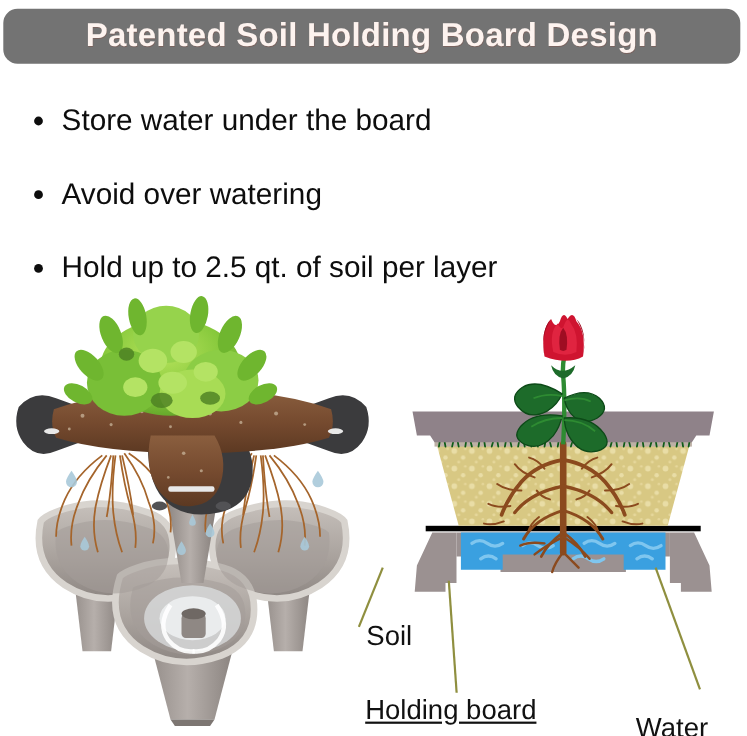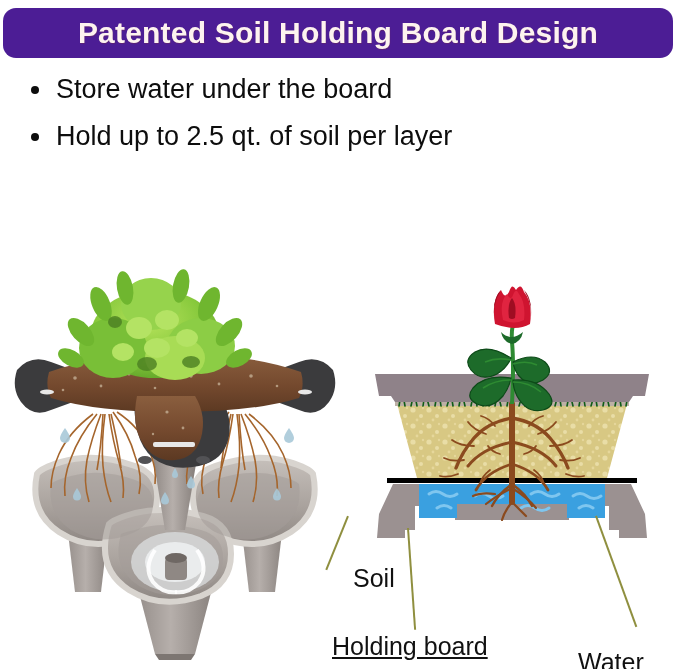--- a/index.html
+++ b/index.html
@@ -16,21 +16,21 @@
     -webkit-font-smoothing: antialiased;
   }
 
   
   #header-banner {
     position: absolute;
     left: 3px;
     top: 8px;
     width: 670px;
     height: 50px;
-    background: #4c1d95;
+    background: #737373;
     border-radius: 13px;
     box-sizing: border-box;
     display: flex;
     align-items: center;
     justify-content: center;
   }
   #header-title {
     color: #fdf3ef;
     font-size: 30px;
     font-weight: bold;
@@ -50,20 +50,21 @@
     padding: 0;
   }
   .feature-item {
     position: relative;
     height: 47px;
     line-height: 47px;
     padding-left: 56px;
     font-size: 27px;
     color: #0d0d0d;
     white-space: nowrap;
+    margin-top: 20px;
   }
   .feature-bullet {
     position: absolute;
     left: 31px;
     top: 50%;
     width: 8px;
     height: 8px;
     margin-top: -4px;
     border-radius: 50%;
     background: #0d0d0d;
@@ -110,20 +111,24 @@
 <body>
 
 <div id="header-banner">
   <div id="header-title">Patented Soil Holding Board Design</div>
 </div>
 
 <ul id="feature-list">
   <li class="feature-item">
     <span class="feature-bullet"></span>
     <span>Store water under the board</span>
+  </li>
+  <li class="feature-item">
+    <span class="feature-bullet"></span>
+    <span>Avoid over watering</span>
   </li>
   <li class="feature-item">
     <span class="feature-bullet"></span>
     <span>Hold up to 2.5 qt. of soil per layer</span>
   </li>
 </ul>
 
 <div id="figures">
 
   <div id="left-figure">
@@ -426,16 +431,16 @@
         <path d="M185 62 q4 -24 -6 -34 q10 16 6 34 Z" fill="#9e0d22"></path>
       </g>
     </svg>
 
     
     <div class="leader-line" style="left:2px; top:254px; width:1.6px; height:58px; transform: rotate(22deg); transform-origin: top center;"></div>
     <div class="leader-line" style="left:62px; top:266px; width:1.6px; height:102px; transform: rotate(-4deg); transform-origin: top center;"></div>
     <div class="leader-line" style="left:250px; top:254px; width:1.6px; height:118px; transform: rotate(-20deg); transform-origin: top center;"></div>
   </div>
 
-  <div class="diagram-label" style="left:333px; top:302px;margin-left:20px;">Soil</div>
+  <div class="diagram-label" style="left:333px; top:302px;">Soil</div>
   <div class="diagram-label" style="left:332px; top:370px;text-decoration:underline;">Holding board</div>
   <div class="diagram-label" style="left:578px; top:386px;">Water</div>
 </div>
 
 </body></html>

